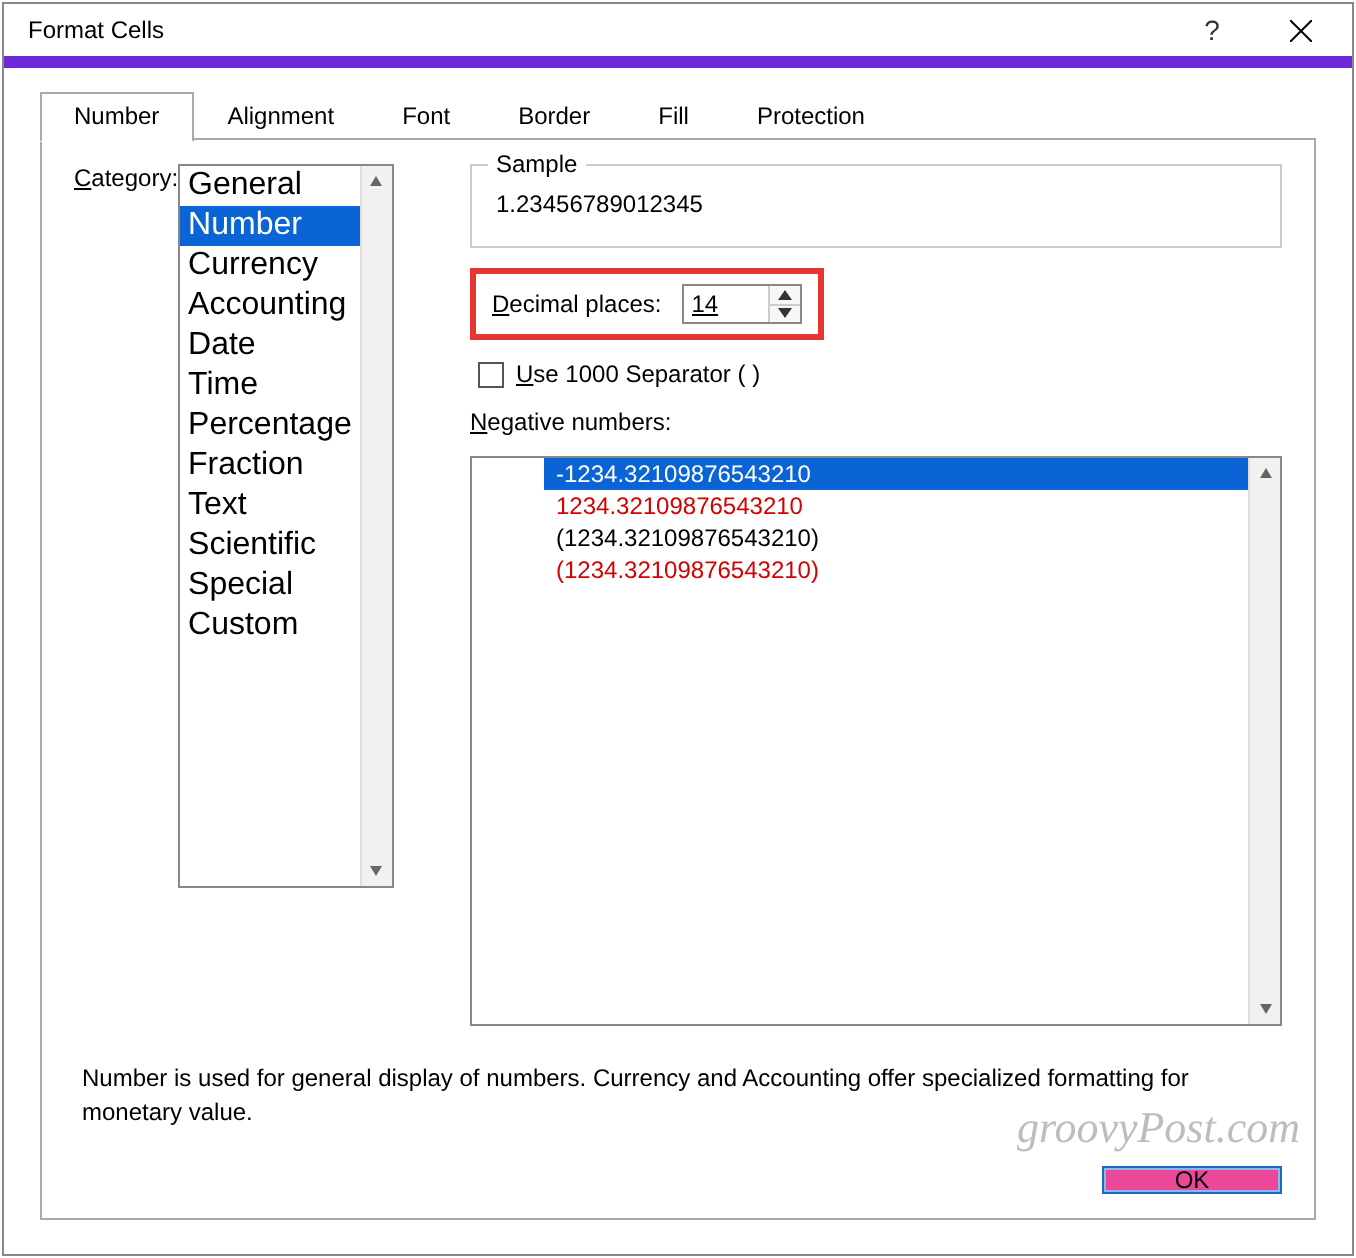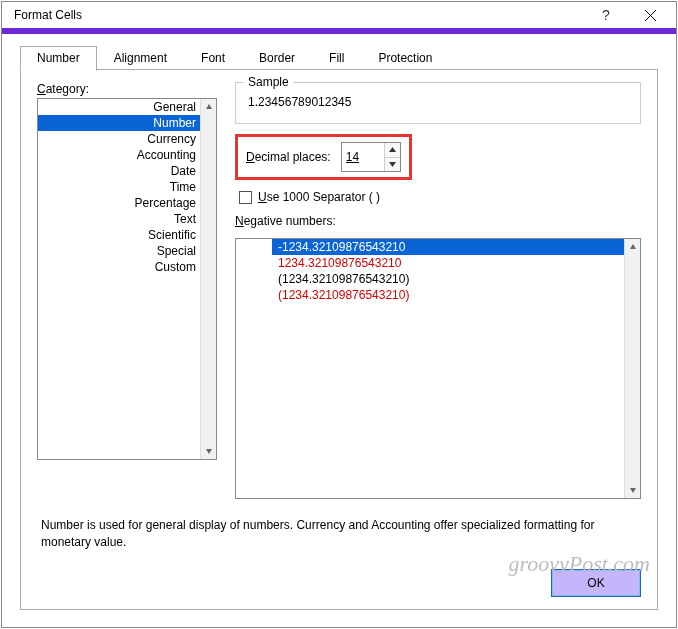--- a/index.html
+++ b/index.html
@@ -74,36 +74,35 @@
     flex-direction: column;
     gap: 8px;
     position: relative;
     top: -1px;
   }
   .panel-body {
     display: flex;
     gap: 18px;
     flex: 1;
   }
-  .col-left { width: 180px; display: flex; flex-direction: column; }
+  .col-left { width: 180px; display: flex; flex-direction: row; }
   .col-right { flex: 1; display: flex; flex-direction: column; gap: 10px; }
   .cat-label { margin-bottom: 2px; }
   .listbox {
     border: 1px solid #888;
     height: 362px;
     overflow: hidden;
     position: relative;
     background: #fff;
     display: flex;
   }
   .listbox-inner { flex:1; }
   .listbox-item {
     padding: 1px 4px;
-    font-size: 12px;
-    text-align: right;
+    font-size: 16px;
   }
   .listbox-item.selected {
     background: #0a64d6;
     color: #fff;
   }
   .list-scroll {
     width: 16px;
     background: #f1f1f1;
     border-left: 1px solid #ddd;
     display: flex;
@@ -133,21 +132,21 @@
     border: 3px solid #e63632;
     padding: 5px 8px;
     display: flex;
     align-items: center;
     gap: 10px;
     width: fit-content;
   }
   .spinner-wrap {
     display: flex;
     border: 1px solid #888;
-    height: 30px;
+    height: 20px;
     text-decoration: underline;
   }
   .spinner-input {
     border: none;
     width: 42px;
     padding: 0 4px;
     font-size: 12px;
     outline: none;
   }
   .spinner-btns {
@@ -179,22 +178,22 @@
     line-height:1.4;
   }
   .buttons {
     display:flex;
     justify-content:flex-end;
     gap:14px;
     margin-top:auto;
     padding-top:10px;
   }
   .btn {
-    width:90px;height:28px;
-    background:#c4b5fd;
+    width:90px;height:14px;
+    background:#ec4899;
     border:1px solid #adadad;
     font-size:12px;
     display:flex;align-items:center;justify-content:center;
   }
   .btn.default{border:1px solid #1a6ac3; box-shadow: inset 0 0 0 1px #8ab8e8;}
   .watermark{
     position:absolute;
     right:28px;bottom:52px;
     font-family: Georgia, serif;
     font-style: italic;
@@ -236,20 +235,21 @@
           <div class="cat-label"><span class="und">C</span><span>ategory:</span></div>
           <div class="listbox">
             <div class="listbox-inner">
               <div class="listbox-item">General</div>
               <div class="listbox-item selected">Number</div>
               <div class="listbox-item">Currency</div>
               <div class="listbox-item">Accounting</div>
               <div class="listbox-item">Date</div>
               <div class="listbox-item">Time</div>
               <div class="listbox-item">Percentage</div>
+              <div class="listbox-item">Fraction</div>
               <div class="listbox-item">Text</div>
               <div class="listbox-item">Scientific</div>
               <div class="listbox-item">Special</div>
               <div class="listbox-item">Custom</div>
             </div>
             <div class="list-scroll">
               <div class="scroll-btn">
                   <svg viewBox="0 0 8 8">
                     <polygon points="4,1 7,6 1,6"></polygon>
                   </svg>

